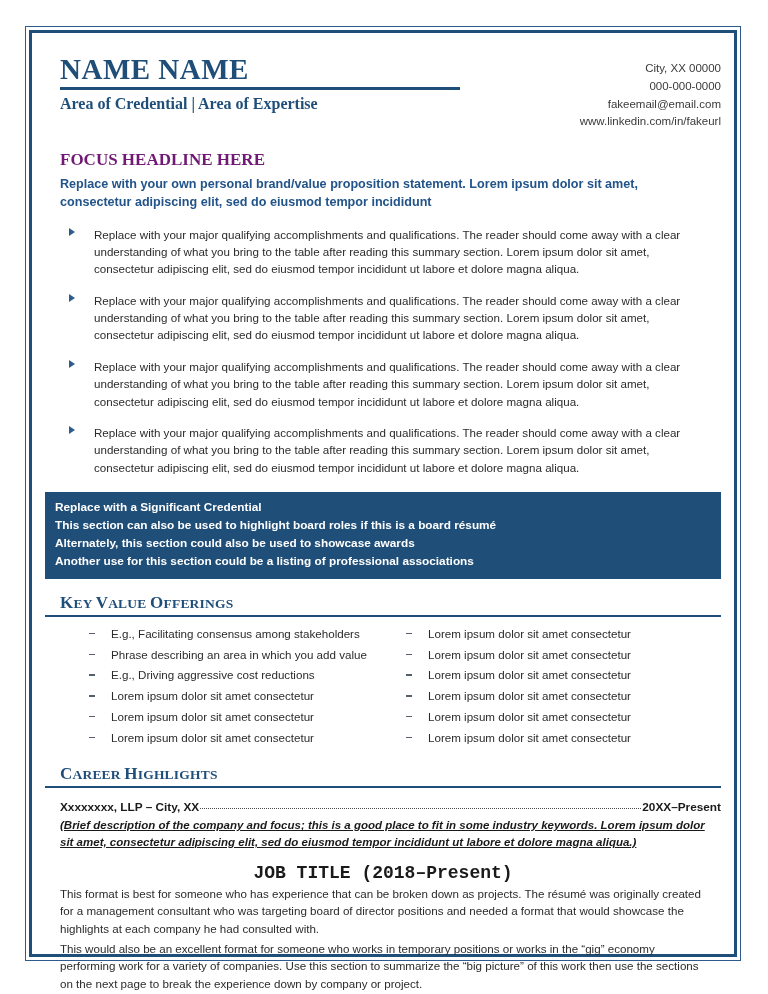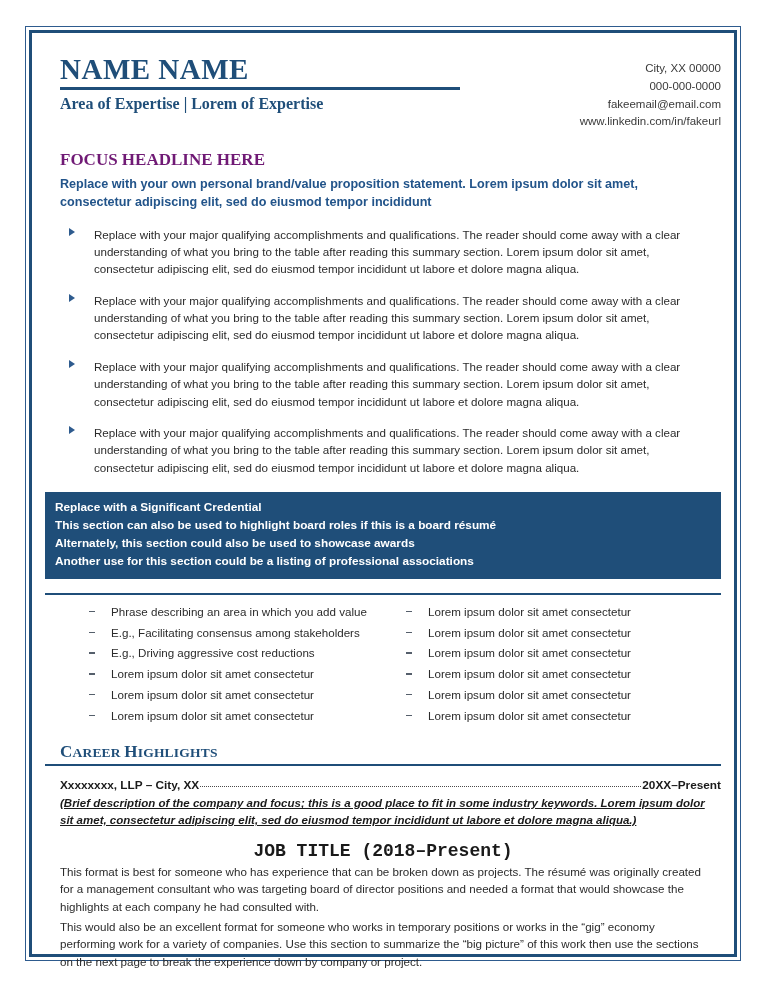--- a/index.html
+++ b/index.html
@@ -245,21 +245,21 @@
 
   <div class="frame-outer"></div>
   <div class="frame-inner"></div>
 
   <div class="content">
 
     <div class="header">
       <div class="name-block">
         <div class="name">NAME NAME</div>
         <div class="name-rule"></div>
-        <div class="expertise">Area of Expertise | Lorem of Expertise</div>
+        <div class="expertise">Area of Credential | Area of Expertise</div>
       </div>
       <div class="contact">
         <div>City, XX 00000</div>
         <div>000-000-0000</div>
         <div>fakeemail@email.com</div>
         <div>www.linkedin.com/in/fakeurl</div>
       </div>
     </div>
 
     <div class="focus-wrap">
@@ -287,25 +287,26 @@
     </div>
 
     <div class="banner">
       <div>Replace with a Significant Credential</div>
       <div>This section can also be used to highlight board roles if this is a board résumé</div>
       <div>Alternately, this section could also be used to showcase awards</div>
       <div>Another use for this section could be a listing of professional associations</div>
     </div>
 
     <div class="kv-wrap">
+      <div class="sec-head"><span>K</span><span class="sc">EY </span><span>V</span><span class="sc">ALUE </span><span>O</span><span class="sc">FFERINGS</span></div>
       <div class="sec-rule"></div>
       <div class="kv-cols">
         <div class="kv-col">
+          <div class="kv-item"><span class="dash"></span><span>E.g., Facilitating consensus among stakeholders</span></div>
           <div class="kv-item"><span class="dash"></span><span>Phrase describing an area in which you add value</span></div>
-          <div class="kv-item"><span class="dash"></span><span>E.g., Facilitating consensus among stakeholders</span></div>
           <div class="kv-item"><span class="dash"></span><span>E.g., Driving aggressive cost reductions</span></div>
           <div class="kv-item"><span class="dash"></span><span>Lorem ipsum dolor sit amet consectetur</span></div>
           <div class="kv-item"><span class="dash"></span><span>Lorem ipsum dolor sit amet consectetur</span></div>
           <div class="kv-item"><span class="dash"></span><span>Lorem ipsum dolor sit amet consectetur</span></div>
         </div>
         <div class="kv-col">
           <div class="kv-item"><span class="dash"></span><span>Lorem ipsum dolor sit amet consectetur</span></div>
           <div class="kv-item"><span class="dash"></span><span>Lorem ipsum dolor sit amet consectetur</span></div>
           <div class="kv-item"><span class="dash"></span><span>Lorem ipsum dolor sit amet consectetur</span></div>
           <div class="kv-item"><span class="dash"></span><span>Lorem ipsum dolor sit amet consectetur</span></div>

